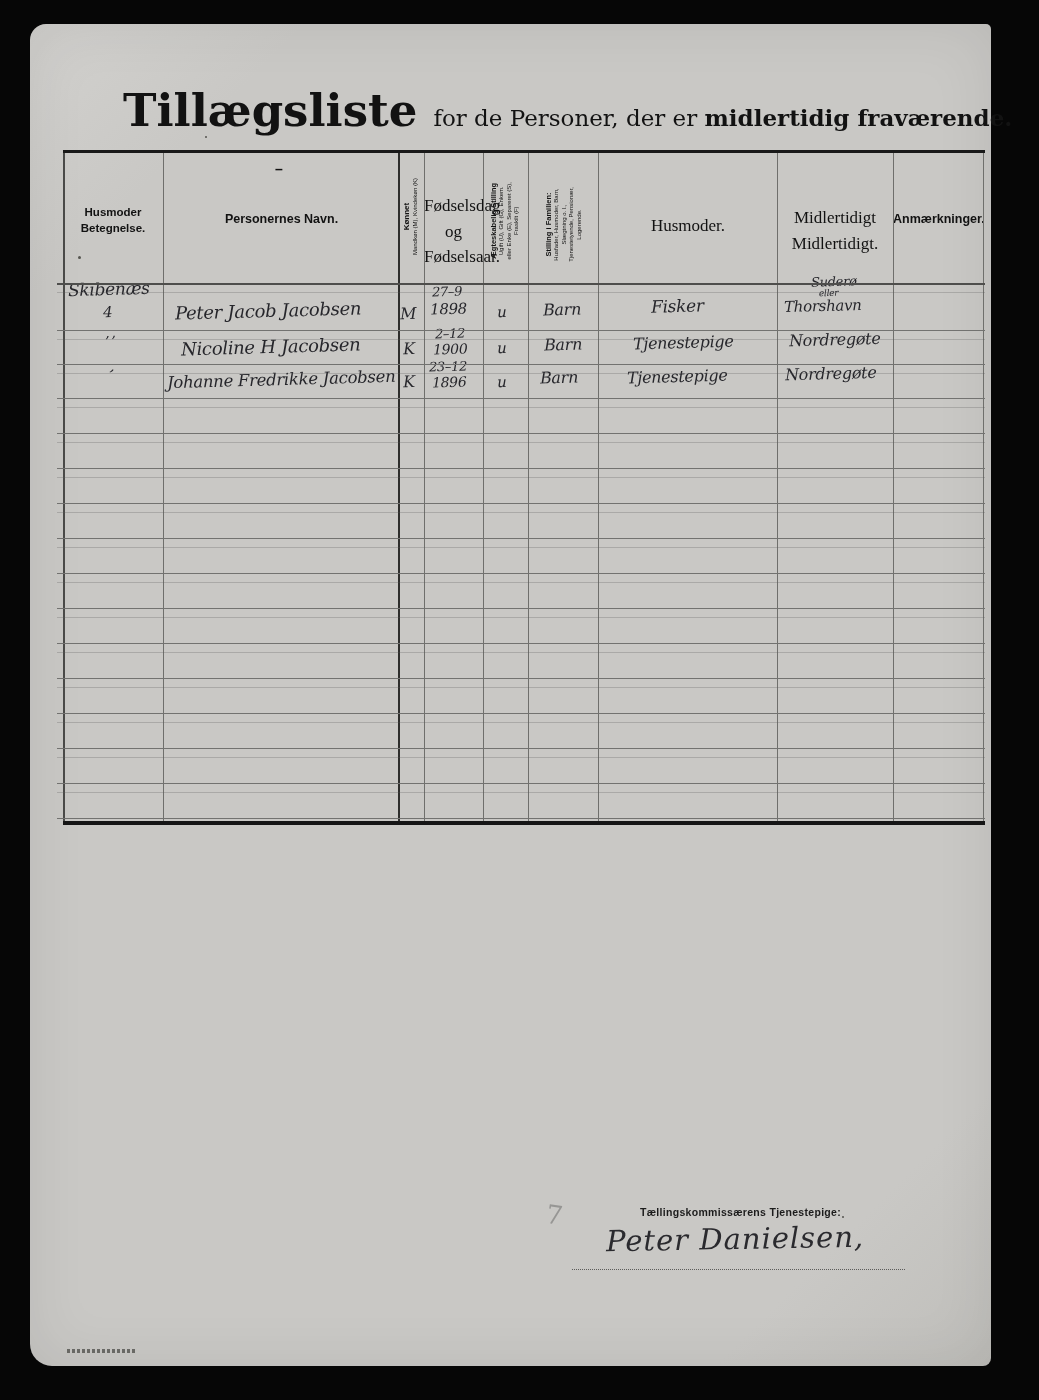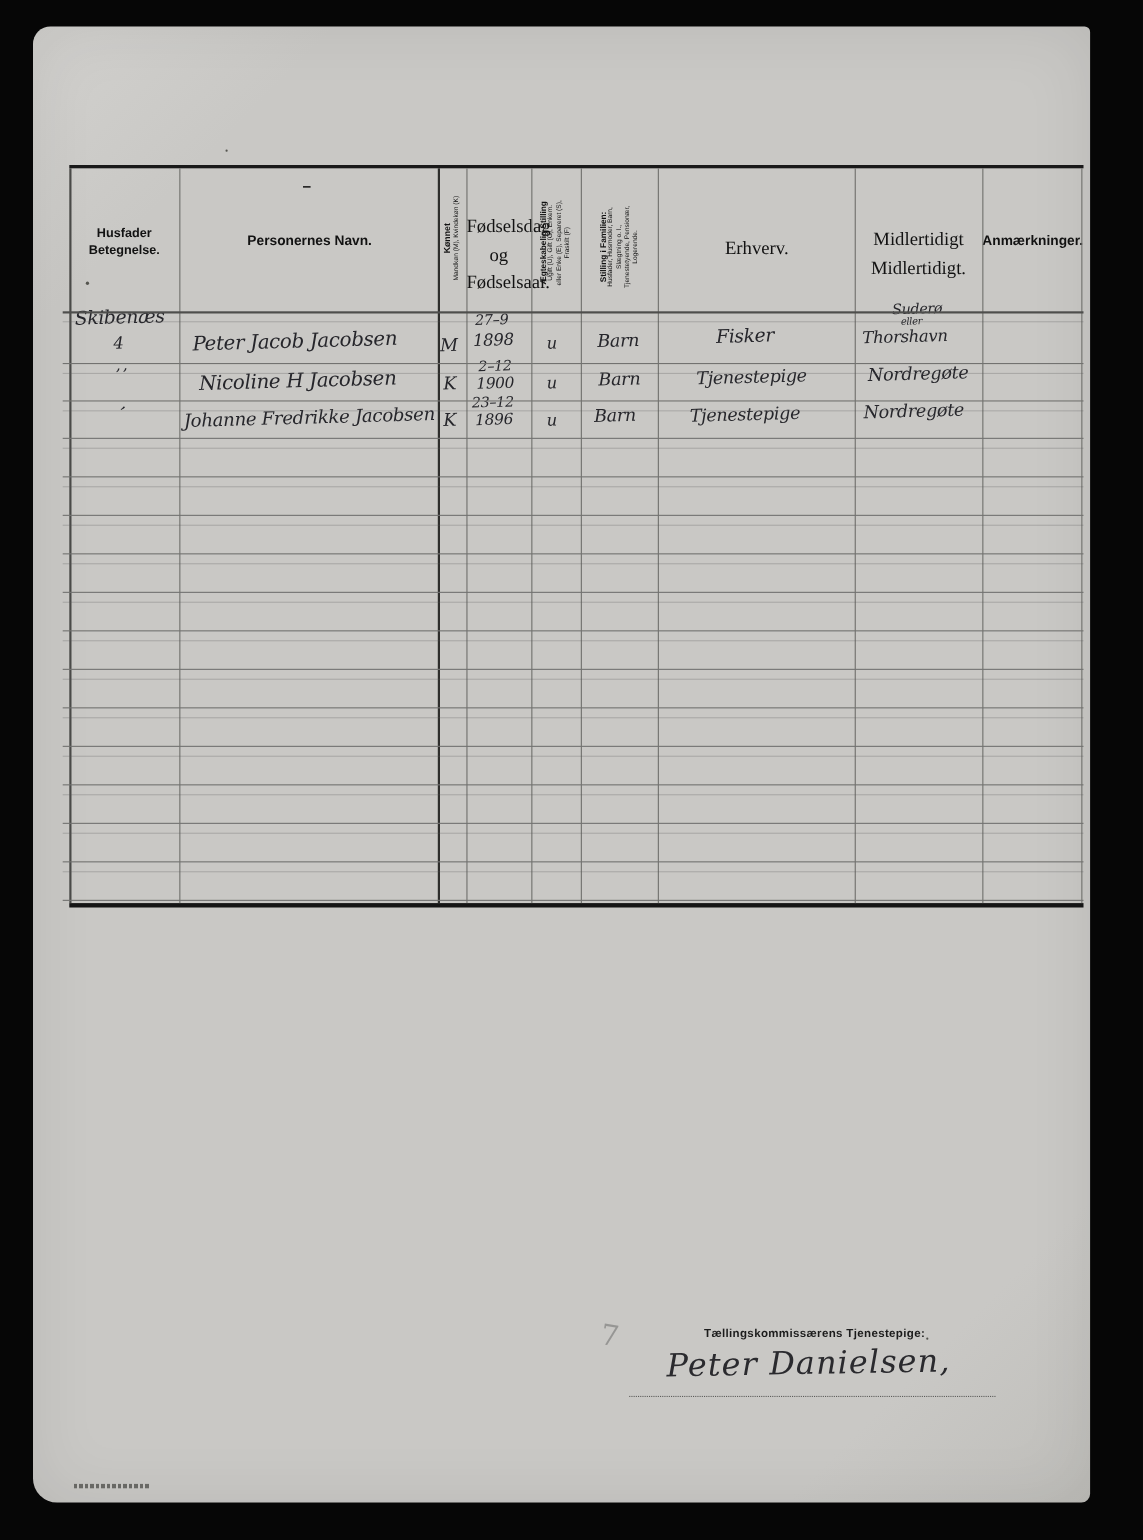--- a/index.html
+++ b/index.html
@@ -56,26 +56,31 @@
     background:repeating-linear-gradient(90deg,#4a4a46 0 3px,transparent 3px 5px);opacity:.75;}
   .speck{position:absolute;background:#55554f;border-radius:50%;}
 </style>
 </head>
 <body>
 
 <div id="stage">
   <div id="paper">
 
     <div id="title-row" style="left:93px;top:60px;">
+      <span class="title-main">Tillægsliste</span>
+      <span class="title-sub">
+        <span>for de Personer, der er</span>
+        <b>midlertidig fraværende.</b>
+      </span>
     </div>
 
     <div id="census-table" style="left:33px;top:126px;">
 
       <div>
-        <div class="hcell h-bold" style="left:0;top:52px;width:100px;">Husfader Betegnelse.</div>
+        <div class="hcell h-bold" style="left:0;top:52px;width:100px;">Husmoder Betegnelse.</div>
         <div class="col2-dash" style="left:212px;top:8px;">–</div>
         <div class="hcell h-bold" style="left:100px;top:58px;width:237px;font-size:12.5px;">Personernes Navn.</div>
 
         <div class="vtext" style="left:288px;top:55px;width:120px;">
           <div class="vt-main">Kønnet</div>
           <div class="vt-sub">Mandkøn (M), Kvindekøn (K)</div>
         </div>
 
         <div class="hcell h-serif" style="left:361px;top:40px;width:59px;">Fødselsdag og Fødselsaar.</div>
 
@@ -87,21 +92,21 @@
         </div>
 
         <div class="vtext" style="left:440px;top:52px;width:120px;">
           <div class="vt-main" style="font-size:7.5px;">Stilling i Familien:</div>
           <div class="vt-sub">Husfader, Husmoder, Barn,</div>
           <div class="vt-sub">Slægtning o. l.,</div>
           <div class="vt-sub">Tjenestetyende, Pensionær,</div>
           <div class="vt-sub">Logerende.</div>
         </div>
 
-        <div class="hcell h-serif" style="left:535px;top:60px;width:180px;">Erhverv.</div>
+        <div class="hcell h-serif" style="left:535px;top:60px;width:180px;">Husmoder.</div>
         <div class="hcell h-serif" style="left:714px;top:52px;width:116px;">Midlertidigt Midlertidigt.</div>
         <div class="hcell h-bold" style="left:830px;top:58px;width:91px;font-size:12.5px;">Anmærkninger.</div>
       </div>
 
       <div>
         <span class="hw" style="left:5px;top:126px;font-size:17px;">Skibenæs</span>
         <span class="hw" style="left:40px;top:150px;font-size:15px;">4</span>
         <span class="hw" style="left:112px;top:147px;font-size:18px;">Peter Jacob Jacobsen</span>
         <span class="hw" style="left:337px;top:151px;font-size:16px;">M</span>
         <span class="hw" style="left:369px;top:131px;font-size:13px;">27–9</span>

